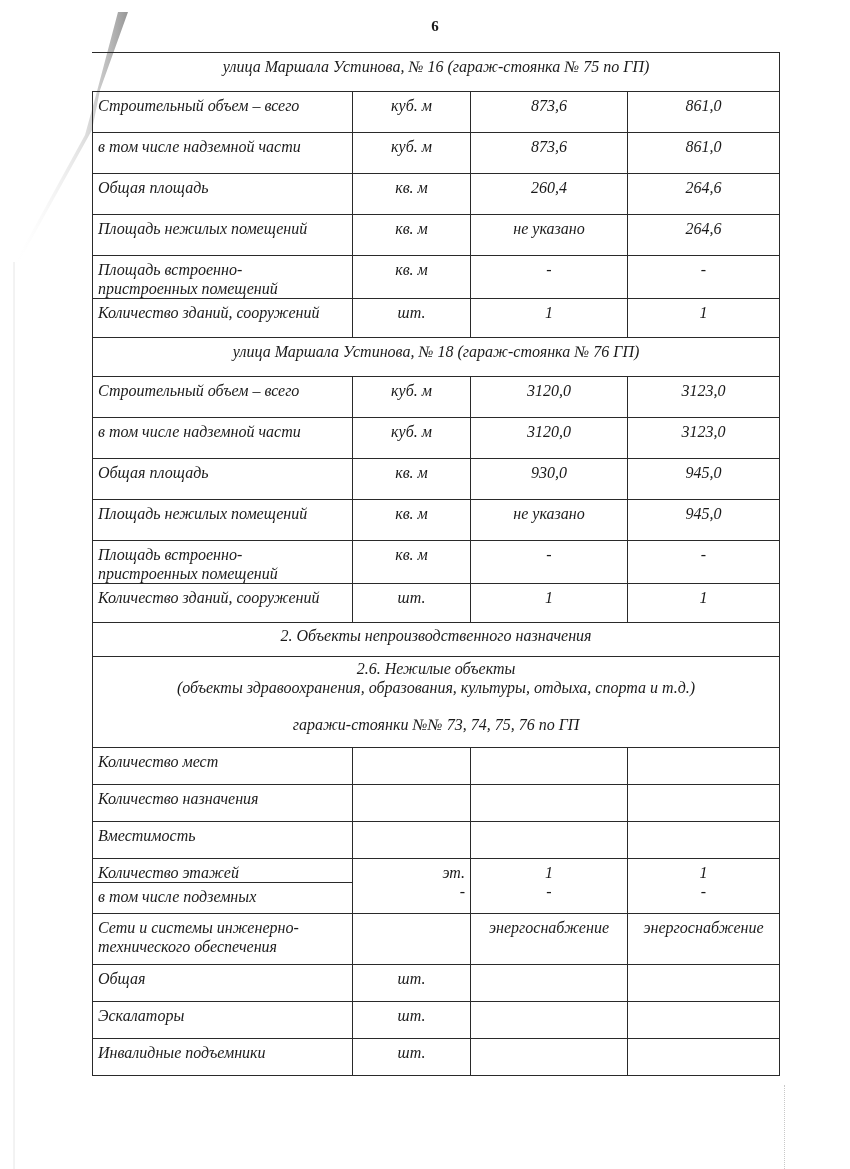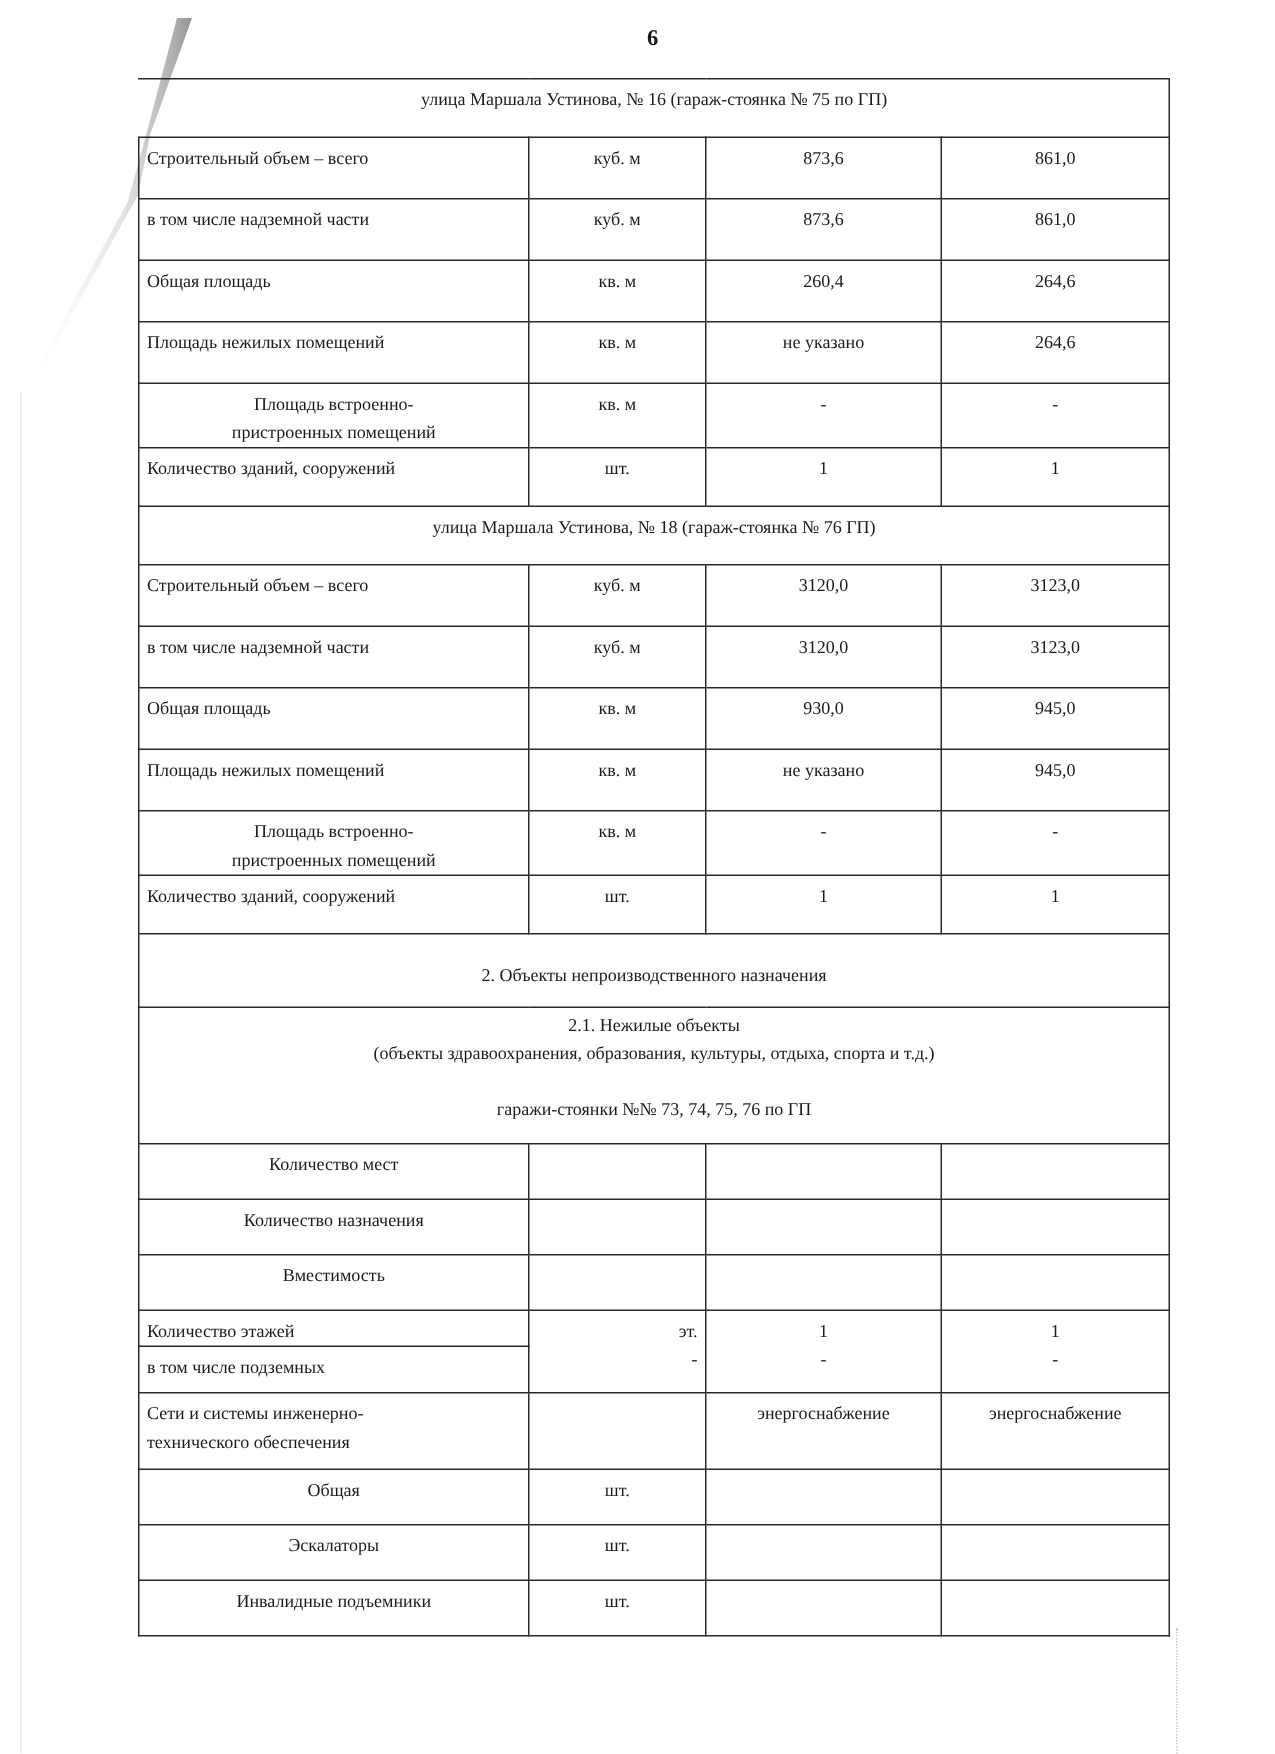--- a/index.html
+++ b/index.html
@@ -32,42 +32,43 @@
       font-size: 15px;
       font-weight: bold;
     }
     table.doc-table {
       position: absolute;
       top: 52px;
       left: 92px;
       width: 687px;
       border-collapse: collapse;
       table-layout: fixed;
-      font-size: 12px;
+      font-size: 16px;
+      font-style: italic;
     }
     table.doc-table td {
       border: 1.3px solid #2a2a2a;
       vertical-align: top;
       padding: 4px 5px 0 5px;
       line-height: 19px;
     }
     col.c1 { width: 260px; }
     col.c2 { width: 118px; }
     col.c3 { width: 157px; }
     col.c4 { width: 152px; }
     td.label { text-align: left; }
     td.center { text-align: center; }
     td.section {
       text-align: center;
       vertical-align: top;
       padding-top: 4px;
     }
     tr.h40 td { height: 36px; margin-top: 21px; }
     tr.h38 td { height: 34px; }
-    tr.h36 td { height: 32px; text-align: center; }
+    tr.h36 td { height: 32px; }
     tr.h46 td { height: 46px; }
     td.split-top {
       border-bottom: 1.3px solid #2a2a2a;
       height: 14px !important;
       padding-top: 4px;
     }
     td.split-bottom {
       height: 26px !important;
       padding-top: 0;
     }
@@ -186,26 +187,26 @@
       <td class="center">-</td>
     </tr>
     <tr class="h38">
       <td class="label">Количество зданий, сооружений</td>
       <td class="center">шт.</td>
       <td class="center">1</td>
       <td class="center">1</td>
     </tr>
 
     <tr>
-      <td colspan="4" class="section" style="height:30px; padding-top:18px;">2. Объекты непроизводственного назначения</td>
+      <td colspan="4" class="section" style="height:30px; padding-top:3px;">2. Объекты непроизводственного назначения</td>
     </tr>
 
     <tr>
       <td colspan="4" class="section" style="height:88px; padding-top:2px;">
-        <div>2.1. Нежилые объекты</div>
+        <div>2.6. Нежилые объекты</div>
         <div>(объекты здравоохранения, образования, культуры, отдыха, спорта и т.д.)</div>
         <div style="height:18px;"></div>
         <div>гаражи-стоянки №№ 73, 74, 75, 76 по ГП</div>
       </td>
     </tr>
     <tr class="h36">
       <td class="label">Количество мест</td>
       <td class="center"></td>
       <td class="center"></td>
       <td class="center"></td>

